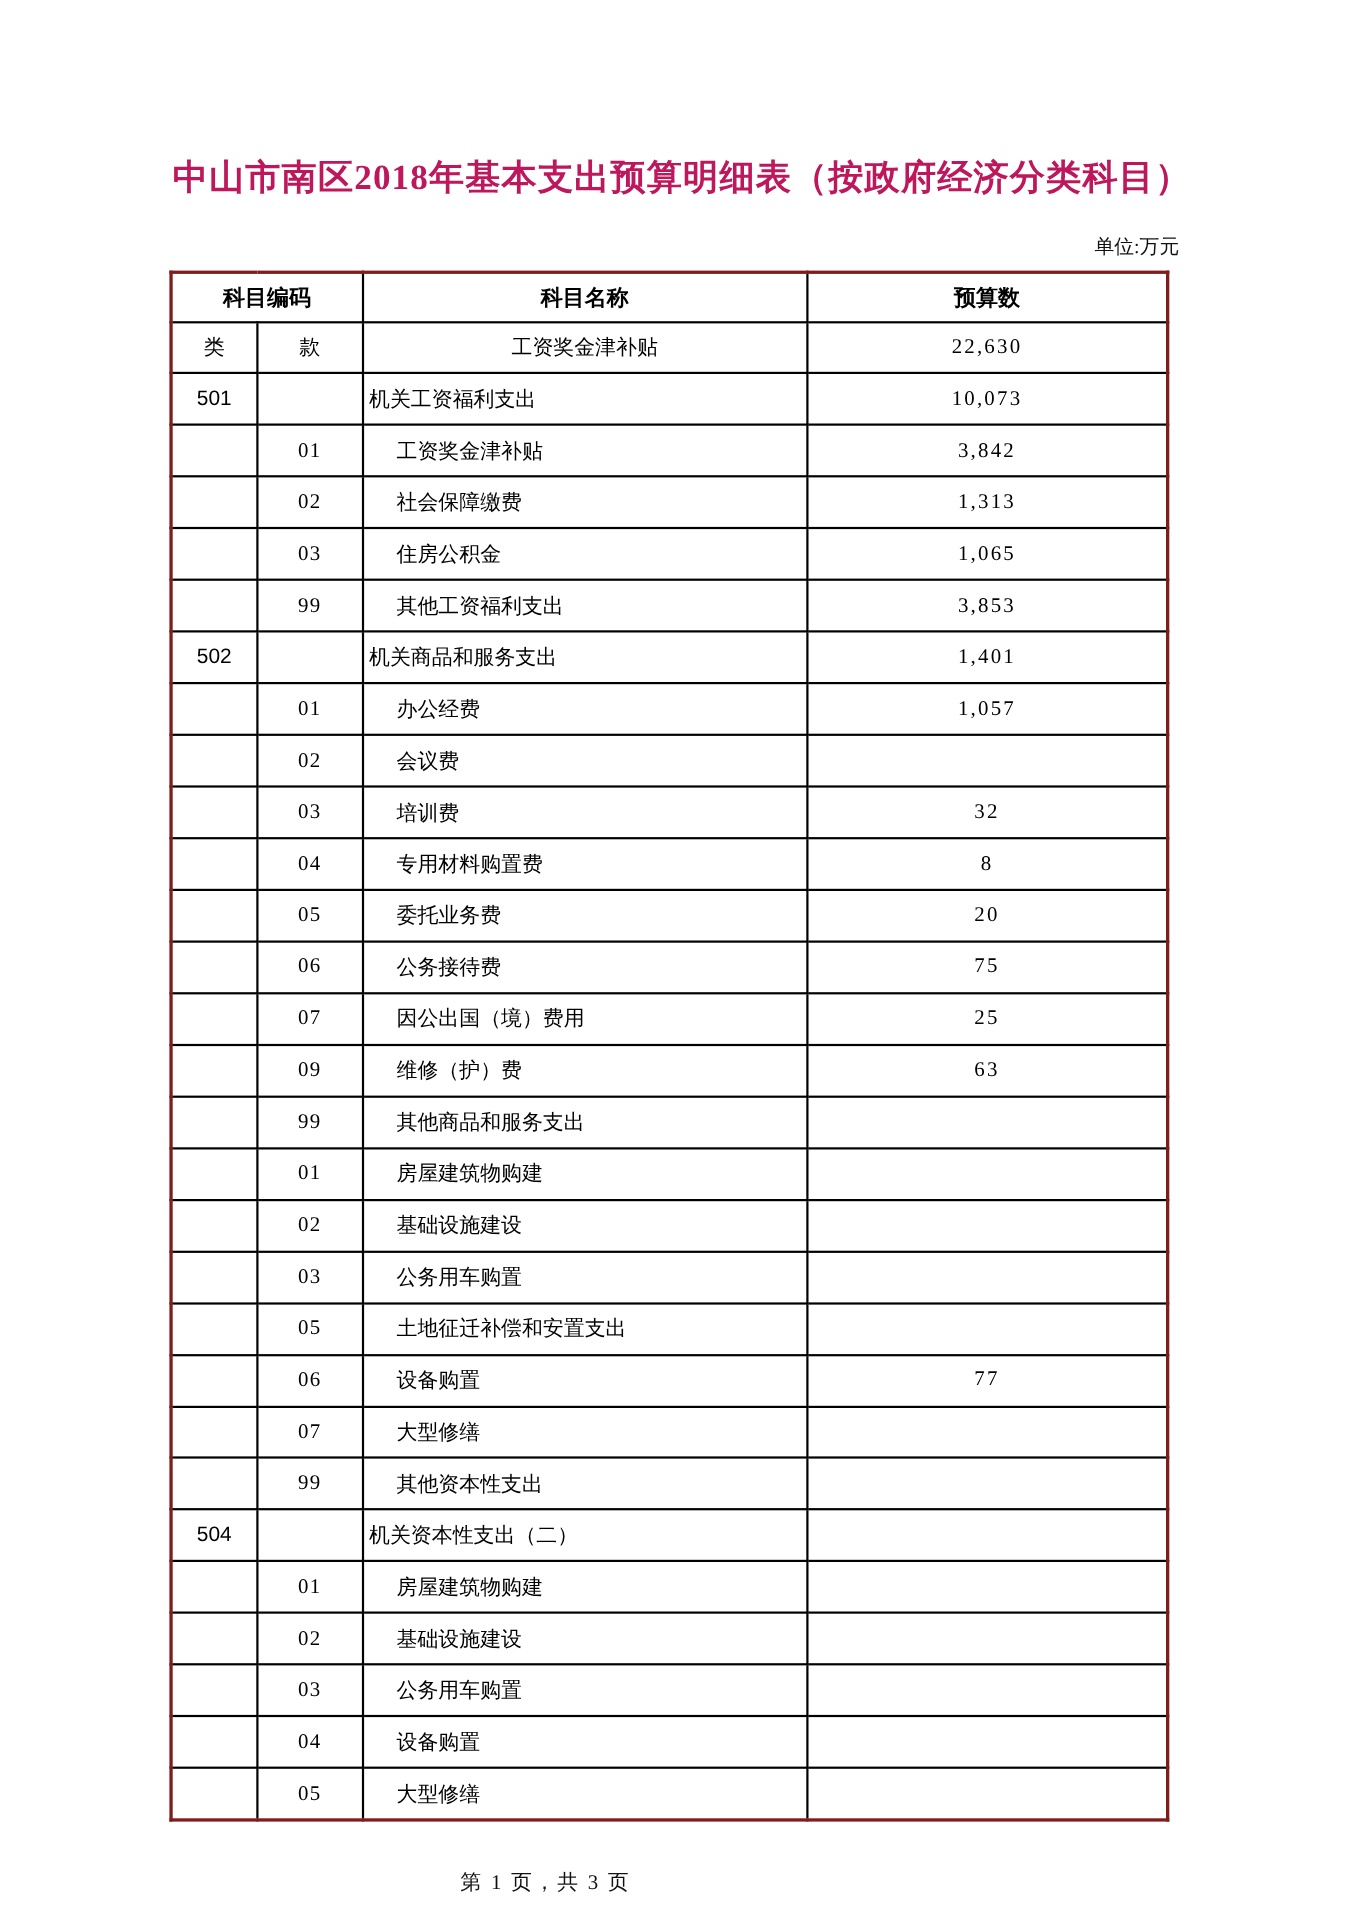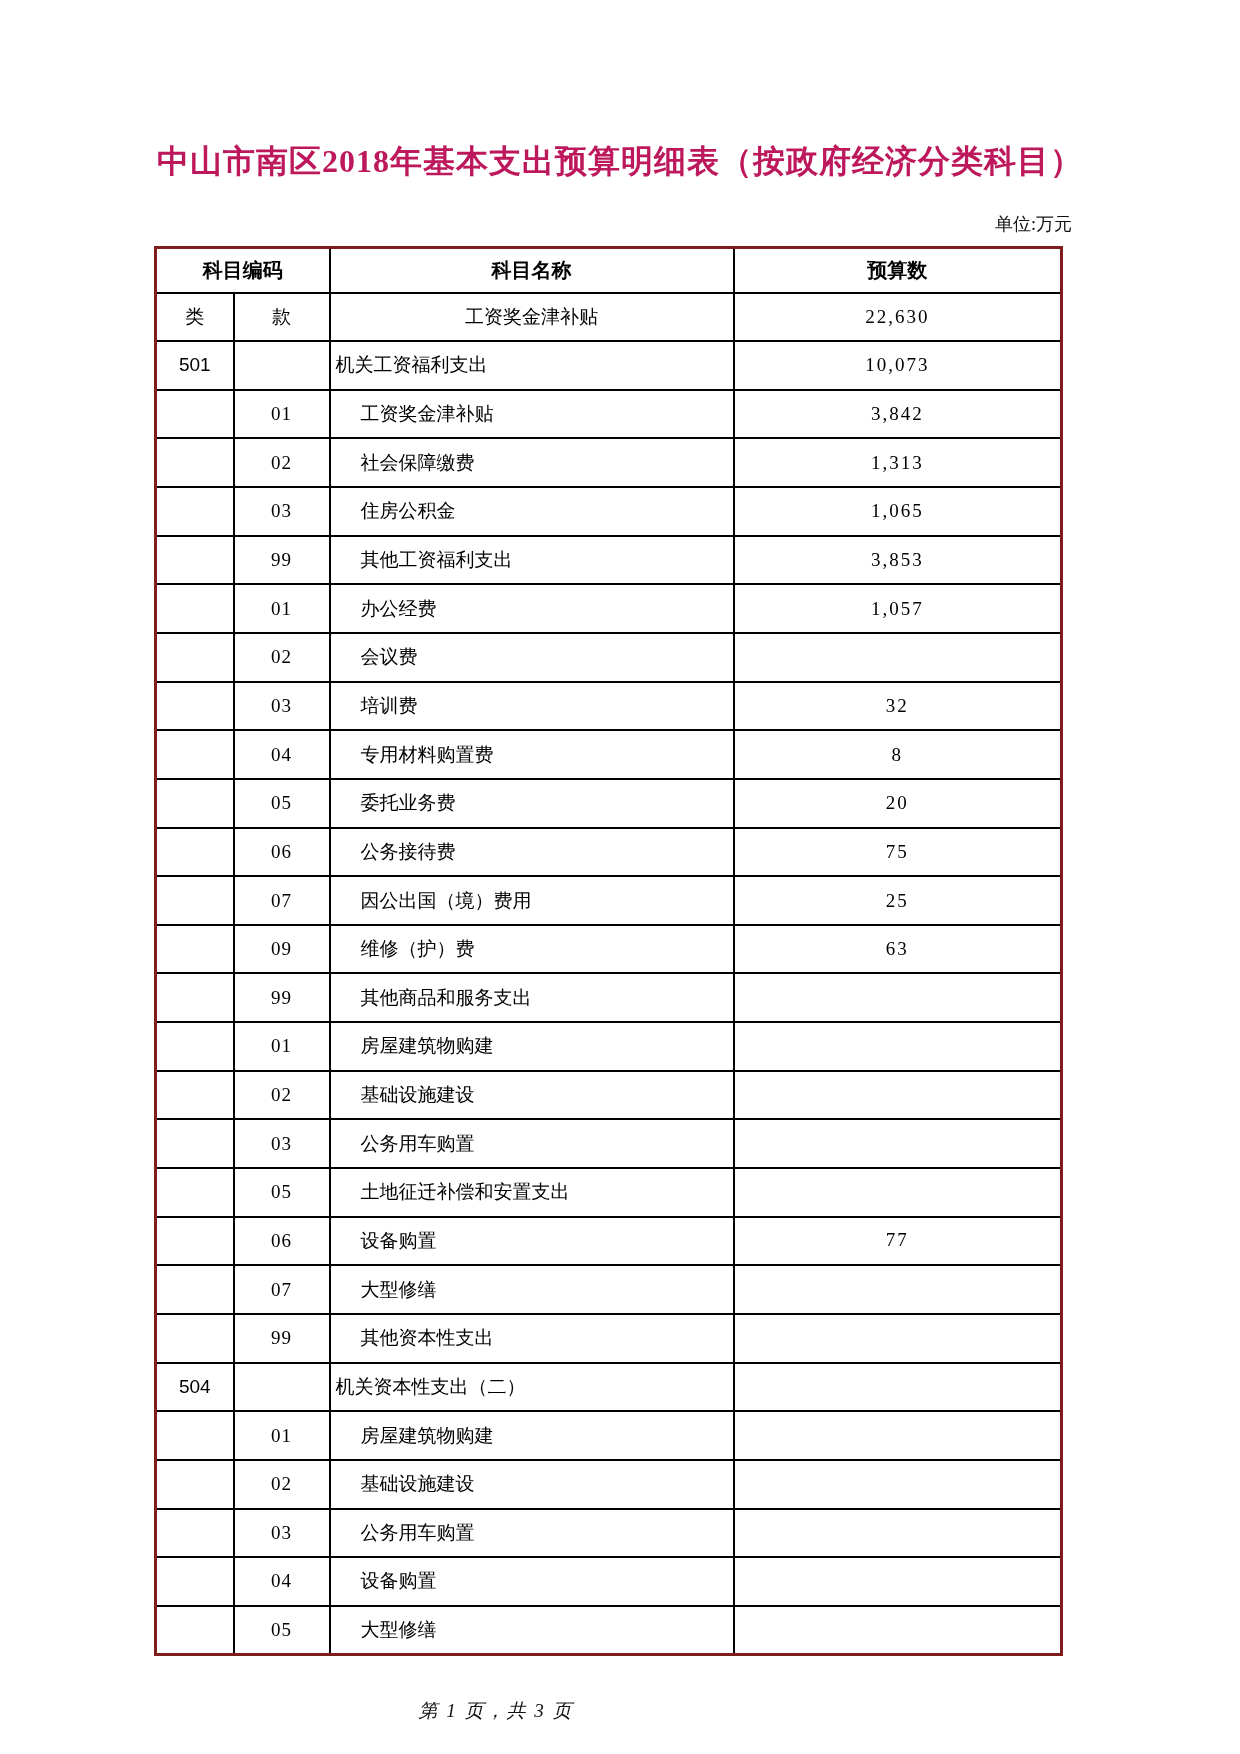--- a/index.html
+++ b/index.html
@@ -49,21 +49,21 @@
   td.name-cat {
     text-align:left; padding-left:5px;
     font-family:"Liberation Sans","DejaVu Sans",sans-serif;
     font-weight:700;
   }
   td.name-item { text-align:left; padding-left:30px; color:#1a1a1a; }
   td.val { text-align:center; letter-spacing:2px; color:#222;border-radius:14px; }
   td.val-low { vertical-align:bottom; padding-bottom:2px; }
   .page-footer {
     position:absolute; top:1698px; left:0; width:992px;
-    text-align:center; font-size:19px; letter-spacing:2px; color:#111;font-style:italic;
+    text-align:center; font-size:19px; letter-spacing:2px; color:#111;
   }
 </style>
 </head>
 <body>
 
 <div class="page-title">中山市南区2018年基本支出预算明细表（按政府经济分类科目）</div>
 <div class="unit-label">单位:万元</div>
 
 <table class="budget">
   <colgroup>
@@ -110,20 +110,26 @@
         <td class="name-item">住房公积金</td>
         <td class="val">1,065</td>
       </tr>
       <tr style="height: 44px;">
         <td></td>
         <td class="code-cell">99</td>
         <td class="name-item">其他工资福利支出</td>
         <td class="val">3,853</td>
       </tr>
       <tr style="height: 44px;">
+        <td class="code-bold">502</td>
+        <td></td>
+        <td class="name-cat">机关商品和服务支出</td>
+        <td class="val">1,401</td>
+      </tr>
+      <tr style="height: 44px;">
         <td></td>
         <td class="code-cell">01</td>
         <td class="name-item">办公经费</td>
         <td class="val">1,057</td>
       </tr>
       <tr style="height: 44px;">
         <td></td>
         <td class="code-cell">02</td>
         <td class="name-item">会议费</td>
         <td class="val"></td>

